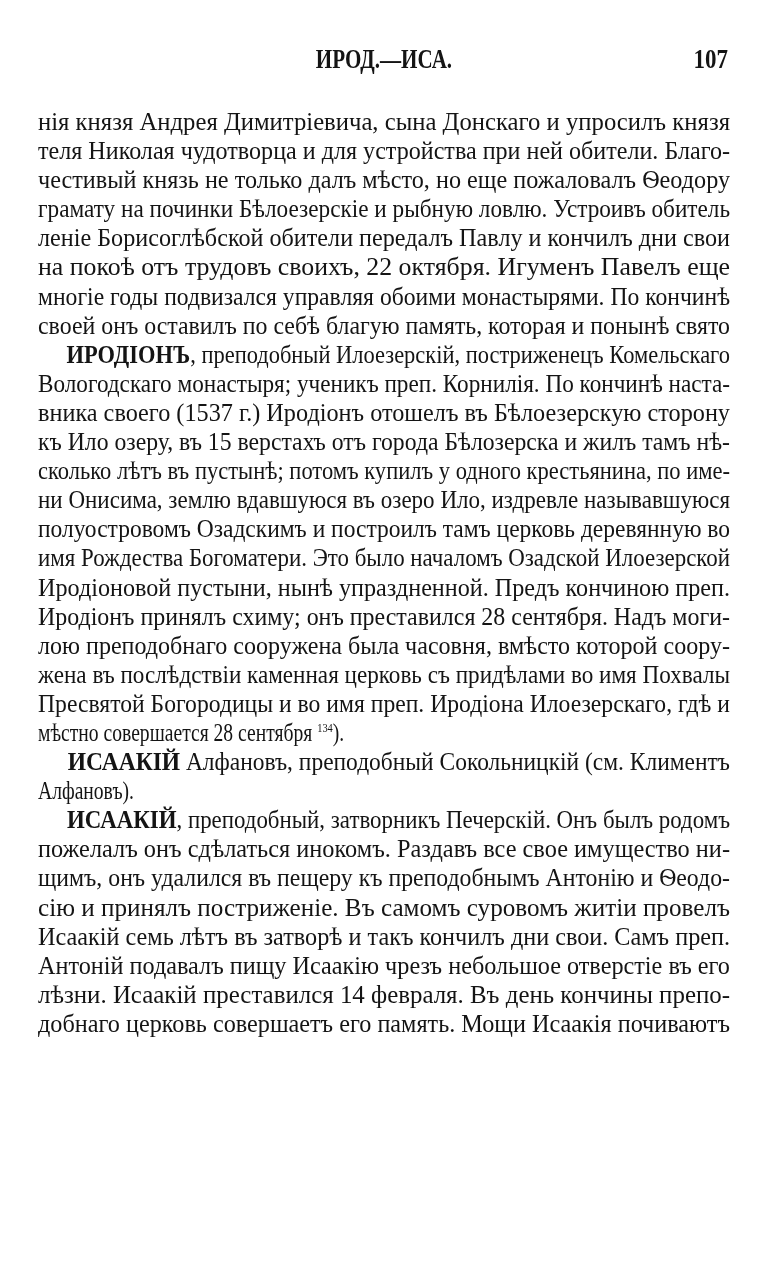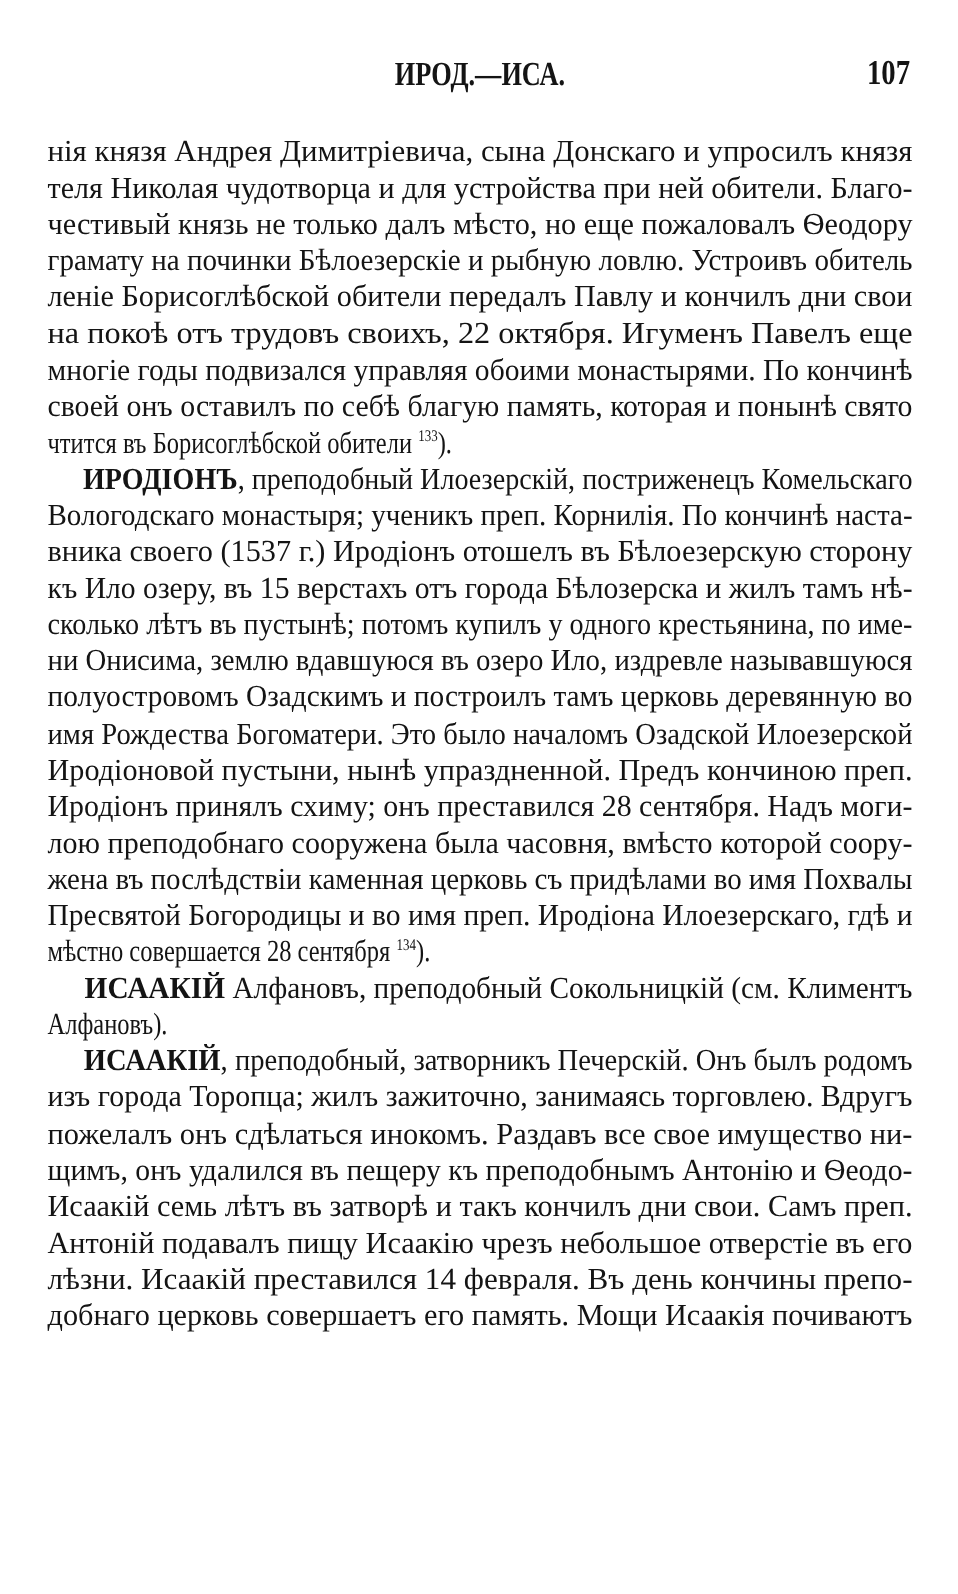--- a/index.html
+++ b/index.html
@@ -86,38 +86,37 @@
 
 <div class="body-text" id="body-text">
     <div class="line"><span class="line-inner" style="transform: scaleX(1.008);"><span>нія князя Андрея Димитріевича, сына Донскаго и упросилъ князя</span></span></div>
     <div class="line"><span class="line-inner" style="transform: scaleX(0.9835);"><span>теля Николая чудотворца и для устройства при ней обители. Благо-</span></span></div>
     <div class="line"><span class="line-inner" style="transform: scaleX(0.9874);"><span>честивый князь не только далъ мѣсто, но еще пожаловалъ Ѳеодору</span></span></div>
     <div class="line"><span class="line-inner" style="transform: scaleX(0.9481);"><span>грамату на починки Бѣлоезерскіе и рыбную ловлю. Устроивъ обитель</span></span></div>
     <div class="line"><span class="line-inner" style="transform: scaleX(0.9865);"><span>леніе Борисоглѣбской обители передалъ Павлу и кончилъ дни свои</span></span></div>
     <div class="line"><span class="line-inner" style="transform: scaleX(1.0549);"><span>на покоѣ отъ трудовъ своихъ, 22 октября. Игуменъ Павелъ еще</span></span></div>
     <div class="line"><span class="line-inner" style="transform: scaleX(0.9646);"><span>многіе годы подвизался управляя обоими монастырями. По кончинѣ</span></span></div>
     <div class="line"><span class="line-inner" style="transform: scaleX(0.9734);"><span>своей онъ оставилъ по себѣ благую память, которая и понынѣ свято</span></span></div>
-    <div class="line"><span class="line-inner" style="transform: scaleX(0.8);"><span>чтится въ Борисоглѣбской обители</span> <sup class="note-ref">133</sup><span>).</span></span></div>
     <div class="line indent"><span class="line-inner" style="transform: scaleX(0.9169);"><span class="headword">ИРОДІОНЪ</span><span>, преподобный Илоезерскій, постриженецъ Комельскаго</span></span></div>
     <div class="line"><span class="line-inner" style="transform: scaleX(0.9469);"><span>Вологодскаго монастыря; ученикъ преп. Корнилія. По кончинѣ наста-</span></span></div>
     <div class="line"><span class="line-inner" style="transform: scaleX(0.9894);"><span>вника своего (1537 г.) Иродіонъ отошелъ въ Бѣлоезерскую сторону</span></span></div>
     <div class="line"><span class="line-inner" style="transform: scaleX(0.9678);"><span>къ Ило озеру, въ 15 верстахъ отъ города Бѣлозерска и жилъ тамъ нѣ-</span></span></div>
     <div class="line"><span class="line-inner" style="transform: scaleX(0.9192);"><span>сколько лѣтъ въ пустынѣ; потомъ купилъ у одного крестьянина, по име-</span></span></div>
     <div class="line"><span class="line-inner" style="transform: scaleX(0.9398);"><span>ни Онисима, землю вдавшуюся въ озеро Ило, издревле называвшуюся</span></span></div>
     <div class="line"><span class="line-inner" style="transform: scaleX(0.9585);"><span>полуостровомъ Озадскимъ и построилъ тамъ церковь деревянную во</span></span></div>
     <div class="line"><span class="line-inner" style="transform: scaleX(0.9352);"><span>имя Рождества Богоматери. Это было началомъ Озадской Илоезерской</span></span></div>
     <div class="line"><span class="line-inner" style="transform: scaleX(0.9861);"><span>Иродіоновой пустыни, нынѣ упраздненной. Предъ кончиною преп.</span></span></div>
     <div class="line"><span class="line-inner" style="transform: scaleX(0.9766);"><span>Иродіонъ принялъ схиму; онъ преставился 28 сентября. Надъ моги-</span></span></div>
     <div class="line"><span class="line-inner" style="transform: scaleX(0.9822);"><span>лою преподобнаго сооружена была часовня, вмѣсто которой соору-</span></span></div>
     <div class="line"><span class="line-inner" style="transform: scaleX(0.9443);"><span>жена въ послѣдствіи каменная церковь съ придѣлами во имя Похвалы</span></span></div>
     <div class="line"><span class="line-inner" style="transform: scaleX(0.9651);"><span>Пресвятой Богородицы и во имя преп. Иродіона Илоезерскаго, гдѣ и</span></span></div>
     <div class="line"><span class="line-inner" style="transform: scaleX(0.8);"><span>мѣстно совершается 28 сентября</span> <sup class="note-ref">134</sup><span>).</span></span></div>
     <div class="line indent"><span class="line-inner" style="transform: scaleX(0.9579);"><span class="headword">ИСААКІЙ</span><span> Алфановъ, преподобный Сокольницкій (см. Климентъ</span></span></div>
     <div class="line"><span class="line-inner" style="transform: scaleX(0.8);"><span>Алфановъ).</span></span></div>
     <div class="line indent"><span class="line-inner" style="transform: scaleX(0.9338);"><span class="headword">ИСААКІЙ</span><span>, преподобный, затворникъ Печерскій. Онъ былъ родомъ</span></span></div>
-    <div class="line"><span class="line-inner" style="transform: scaleX(0.9766);"><span>изъ города Торопца; жилъ зажиточно, занимаясь торговлею. Вдругъ</span></span></div>
     <div class="line"><span class="line-inner" style="transform: scaleX(0.9935);"><span>пожелалъ онъ сдѣлаться инокомъ. Раздавъ все свое имущество ни-</span></span></div>
     <div class="line"><span class="line-inner" style="transform: scaleX(0.9704);"><span>щимъ, онъ удалился въ пещеру къ преподобнымъ Антонію и Ѳеодо-</span></span></div>
+    <div class="line"><span class="line-inner" style="transform: scaleX(1.0265);"><span>сію и принялъ постриженіе. Въ самомъ суровомъ житіи провелъ</span></span></div>
     <div class="line"><span class="line-inner" style="transform: scaleX(0.9884);"><span>Исаакій семь лѣтъ въ затворѣ и такъ кончилъ дни свои. Самъ преп.</span></span></div>
     <div class="line"><span class="line-inner" style="transform: scaleX(0.9885);"><span>Антоній подавалъ пищу Исаакію чрезъ небольшое отверстіе въ его</span></span></div>
     <div class="line"><span class="line-inner" style="transform: scaleX(1.0164);"><span>лѣзни. Исаакій преставился 14 февраля. Въ день кончины препо-</span></span></div>
     <div class="line"><span class="line-inner" style="transform: scaleX(0.9882);"><span>добнаго церковь совершаетъ его память. Мощи Исаакія почиваютъ</span></span></div>
   </div>
 
 </body></html>

